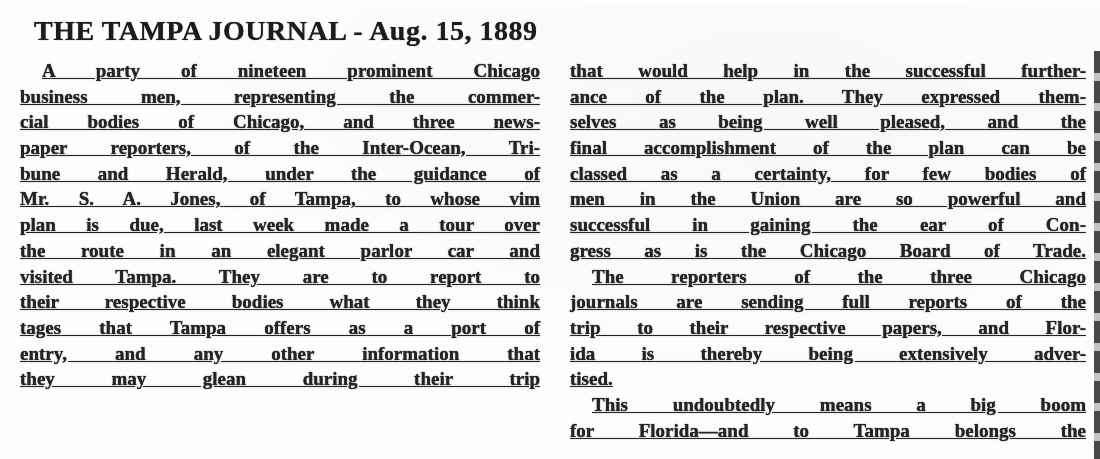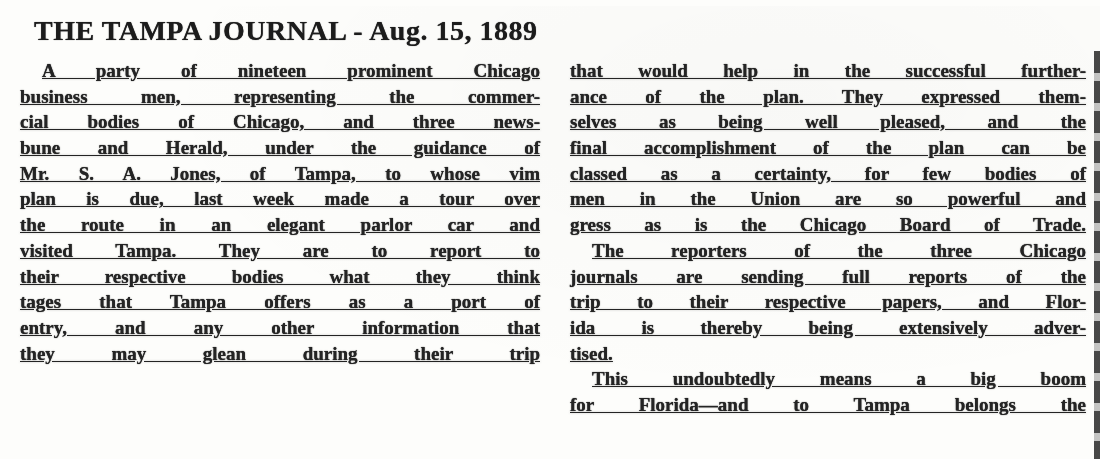--- a/index.html
+++ b/index.html
@@ -64,38 +64,40 @@
 <body>
 
 <div class="clipping">
 
   <div class="masthead">THE TAMPA JOURNAL - Aug. 15, 1889</div>
 
   <div class="col col-left">
     <div class="line indent">A party of nineteen prominent Chicago</div>
     <div class="line">business men, representing the commer-</div>
     <div class="line">cial bodies of Chicago, and three news-</div>
+    <div class="line">paper reporters, of the Inter-Ocean, Tri-</div>
     <div class="line">bune and Herald, under the guidance of</div>
     <div class="line">Mr. S. A. Jones, of Tampa, to whose vim</div>
     <div class="line">plan is due, last week made a tour over</div>
     <div class="line">the route in an elegant parlor car and</div>
     <div class="line">visited Tampa. They are to report to</div>
     <div class="line">their respective bodies what they think</div>
     <div class="line">tages that Tampa offers as a port of</div>
     <div class="line">entry, and any other information that</div>
     <div class="line">they may glean during their trip</div>
   </div>
 
   <div class="col col-right">
     <div class="line">that would help in the successful further-</div>
     <div class="line">ance of the plan. They expressed them-</div>
     <div class="line">selves as being well pleased, and the</div>
     <div class="line">final accomplishment of the plan can be</div>
     <div class="line">classed as a certainty, for few bodies of</div>
     <div class="line">men in the Union are so powerful and</div>
+    <div class="line">successful in gaining the ear of Con-</div>
     <div class="line">gress as is the Chicago Board of Trade.</div>
     <div class="line indent">The reporters of the three Chicago</div>
     <div class="line">journals are sending full reports of the</div>
     <div class="line">trip to their respective papers, and Flor-</div>
     <div class="line">ida is thereby being extensively adver-</div>
     <div class="line no-just">tised.</div>
     <div class="line indent">This undoubtedly means a big boom</div>
     <div class="line">for Florida—and to Tampa belongs the</div>
   </div>
 

